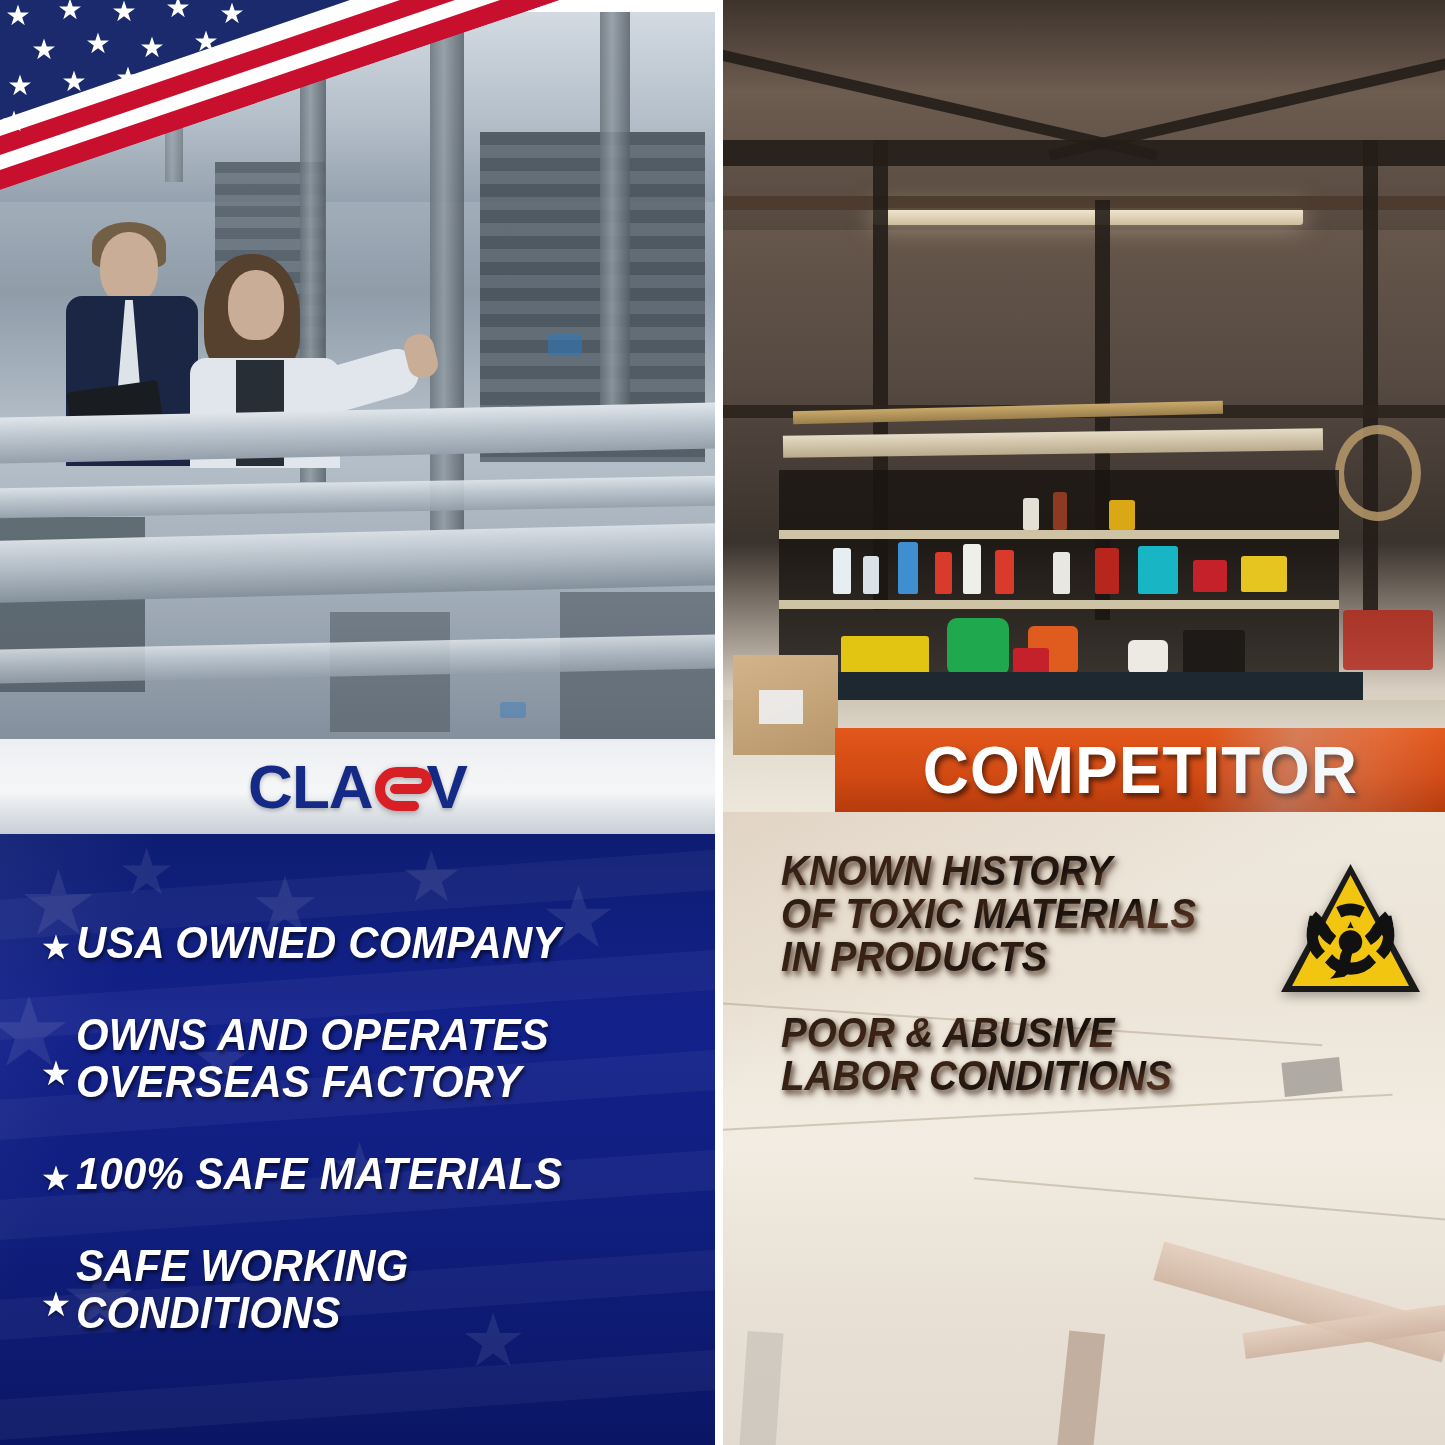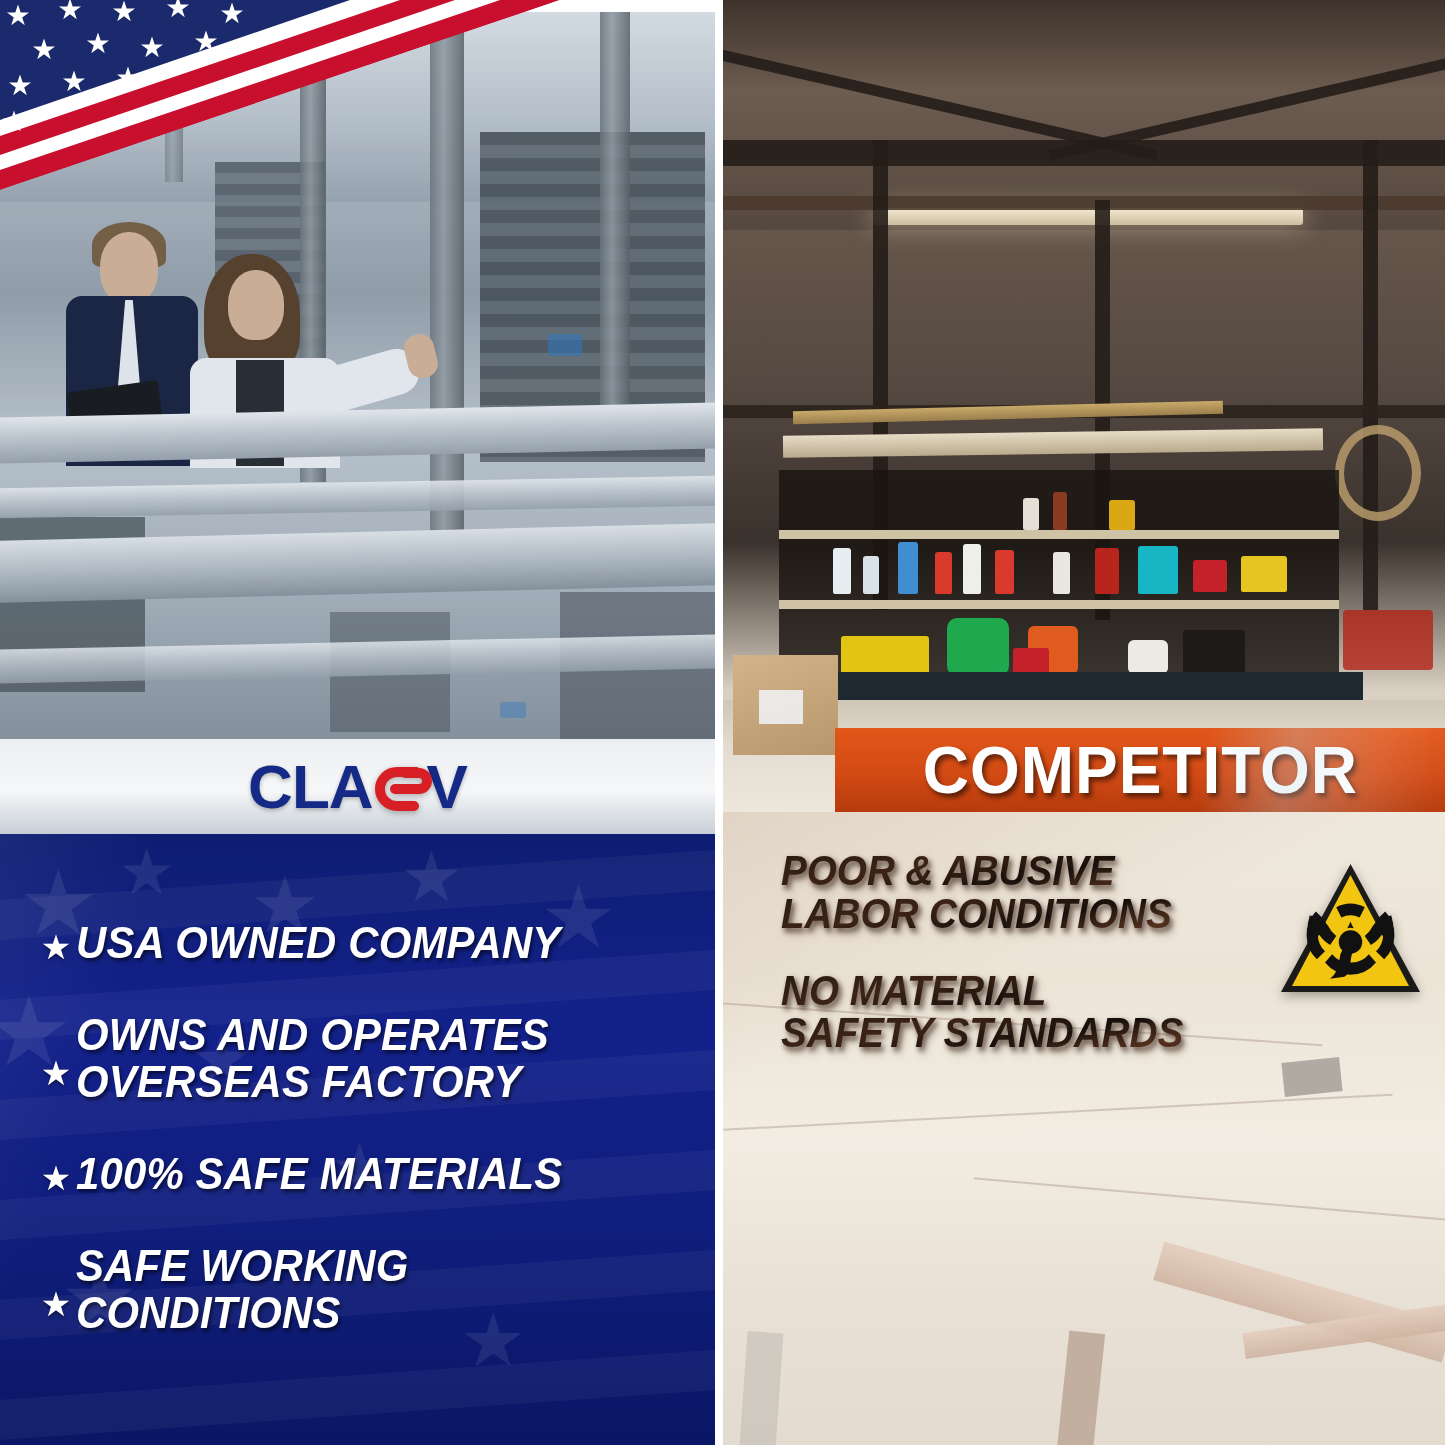--- a/index.html
+++ b/index.html
@@ -412,30 +412,31 @@
       <div class="cp-seam s2"></div>
       <div class="cp-seam s3"></div>
       <div class="cp-grey"></div>
       <div class="cp-metal"></div>
       <div class="cp-board b1"></div>
       <div class="cp-board b2"></div>
       <div class="cp-board b3"></div>
 
       <div class="neg-list">
 
+        <div class="neg-item">
+          <div class="neg-line">KNOWN HISTORY</div>
+          <div class="neg-line">OF TOXIC MATERIALS</div>
+          <div class="neg-line">IN PRODUCTS</div>
+        </div>
 
         <div class="neg-item">
           <div class="neg-line">POOR &amp; ABUSIVE</div>
           <div class="neg-line">LABOR CONDITIONS</div>
         </div>
 
-        <div class="neg-item">
-          <div class="neg-line">NO MATERIAL</div>
-          <div class="neg-line">SAFETY STANDARDS</div>
-        </div>
 
 
       </div>
     </div>
   </div>
 
   <div class="biohazard">
     <svg viewBox="0 0 145 140" width="145" height="140" aria-hidden="true">
       <polygon points="72.5,6 142,134 3,134" fill="#1a1a1a"></polygon>
       <polygon points="72.5,17 131,128 14,128" fill="#f2c511"></polygon>

